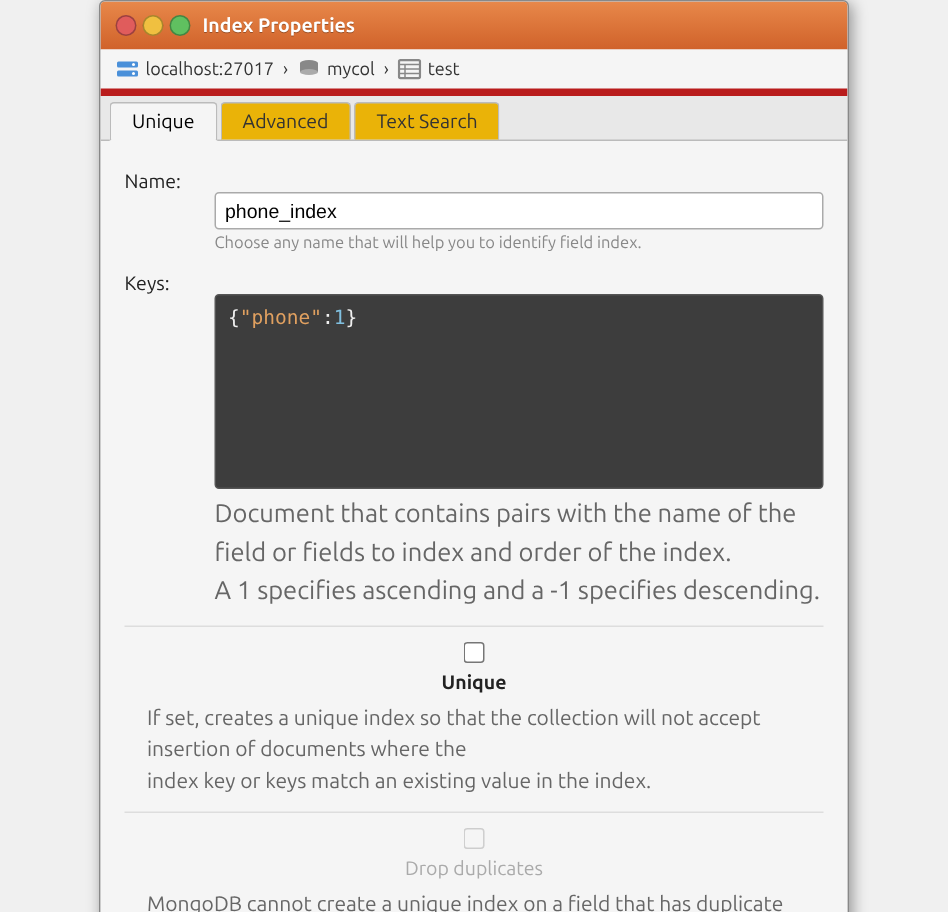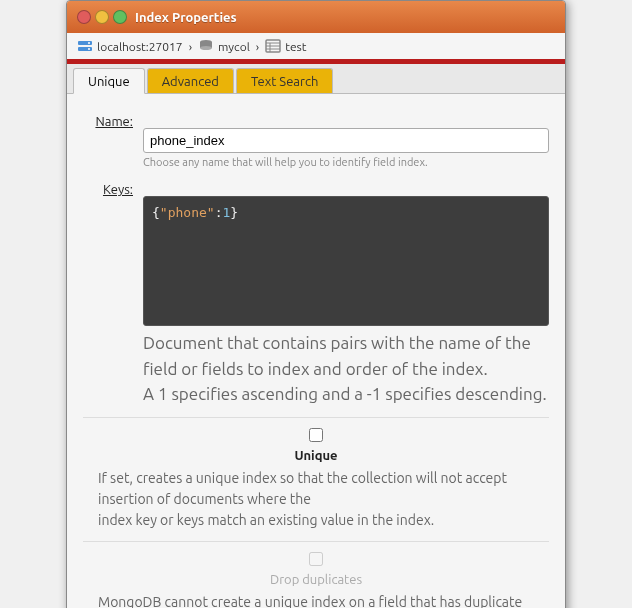--- a/index.html
+++ b/index.html
@@ -102,22 +102,21 @@
       display: flex;
       align-items: flex-start;
       margin-bottom: 10px;
       gap: 10px;
     }
     .field-label {
       width: 50px;
       font-size: 13px;
       color: #222;
       padding-top: 4px;
-      text-align: right;
-      text-decoration: underline;
+      text-align: left;
     }
     .field-content {
       flex: 1;
       margin-top: 18px;
     }
     .name-input {
       width: 100%;
       padding: 4px 6px;
       border: 1px solid #aaa;
       border-radius: 3px;

